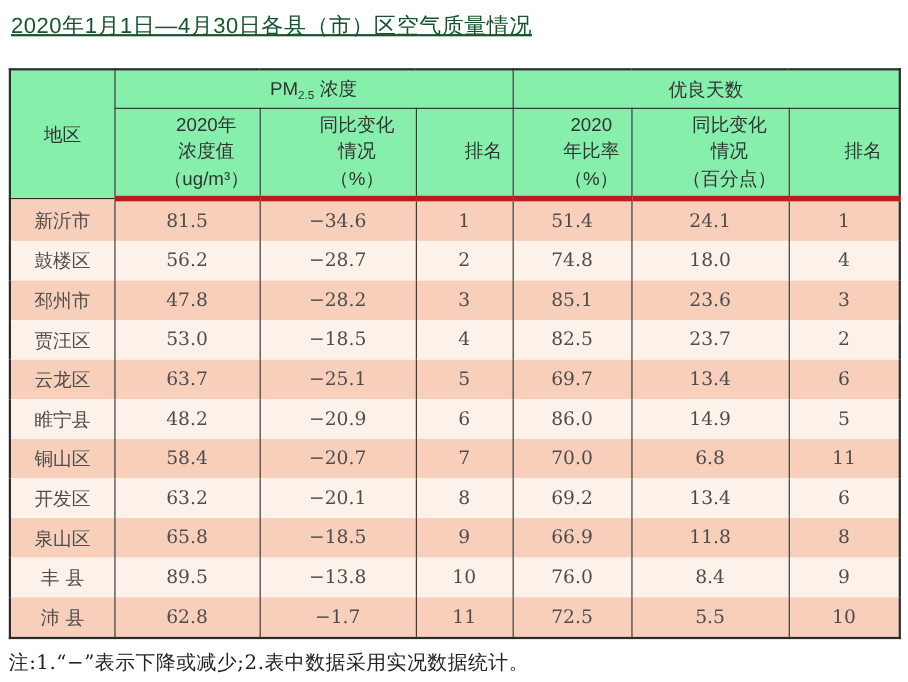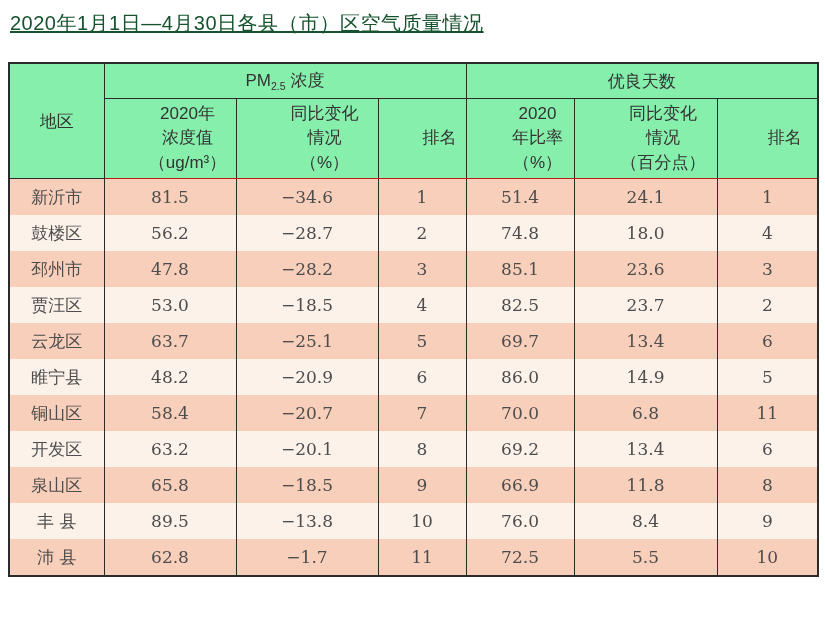--- a/index.html
+++ b/index.html
@@ -53,21 +53,21 @@
     font-weight: normal;
     color: #333;
   }
   tr.group-row th { height: 34px; }
   tr.sub-row th {
     height: 79px;
     white-space: pre-line;
     line-height: 1.45;
   }
   tr.group-row th.group-cell { border-bottom: 1px solid #2b2b2b; }
-  tr.sub-row th { border-bottom: 1px solid #b91c1c; padding-left: 35px; }
+  tr.sub-row th { border-bottom: 5px solid #b91c1c; padding-left: 35px; }
   th.region-head { border-bottom: 1px solid #2b2b2b; margin-top: 47px; }
   .pm-sub {
     font-size: 0.62em;
     vertical-align: sub;
   }
   .pm-suffix { margin-left: 5px; }
   
   tbody td {
     height: 36px;
     font-family: "DejaVu Serif", "Liberation Serif", serif;
@@ -222,14 +222,15 @@
         <td>62.8</td>
         <td>−1.7</td>
         <td>11</td>
         <td>72.5</td>
         <td>5.5</td>
         <td>10</td>
       </tr>
     </tbody>
   </table>
 
+  <div class="note">注:1.“−”表示下降或减少;2.表中数据采用实况数据统计。</div>
 
 </div>
 
 </body></html>

